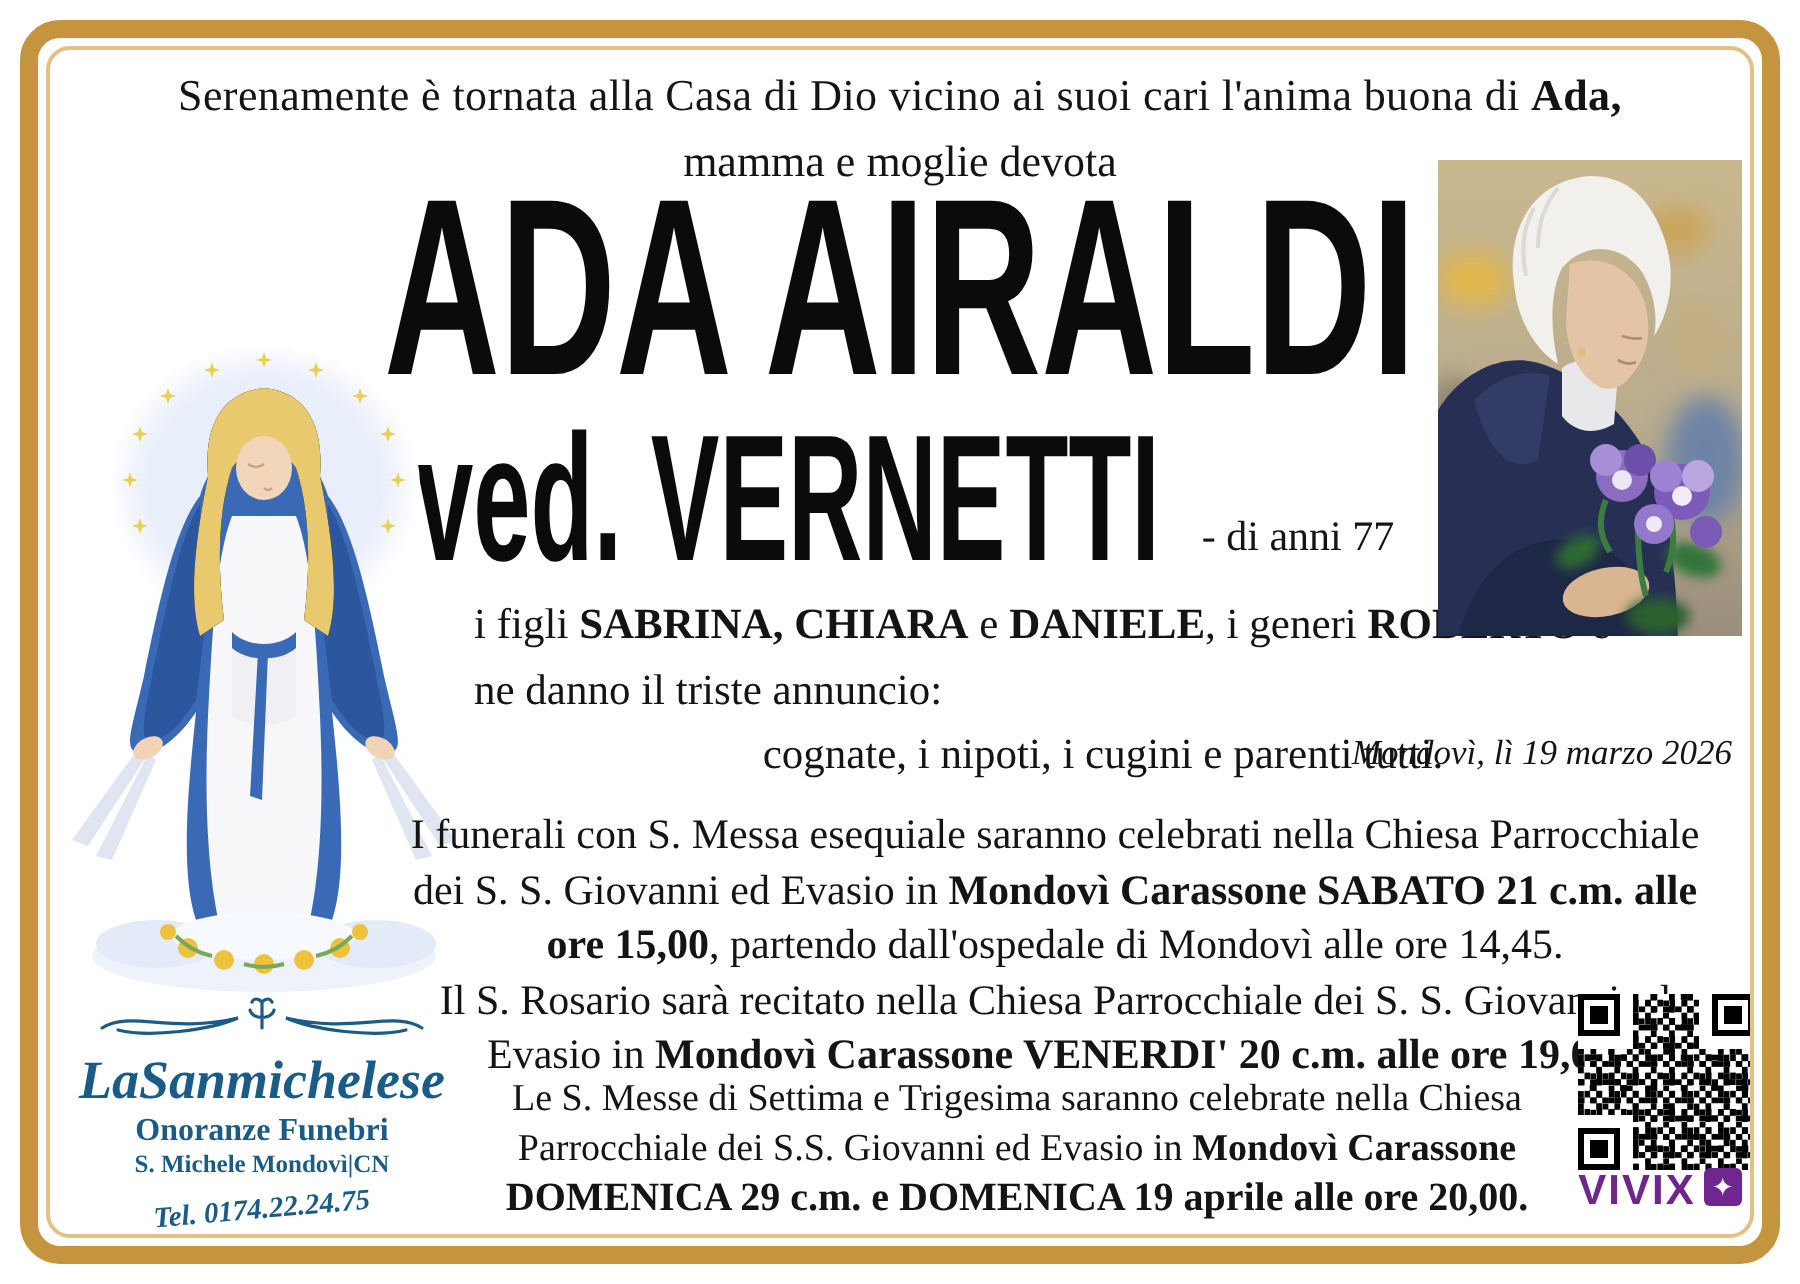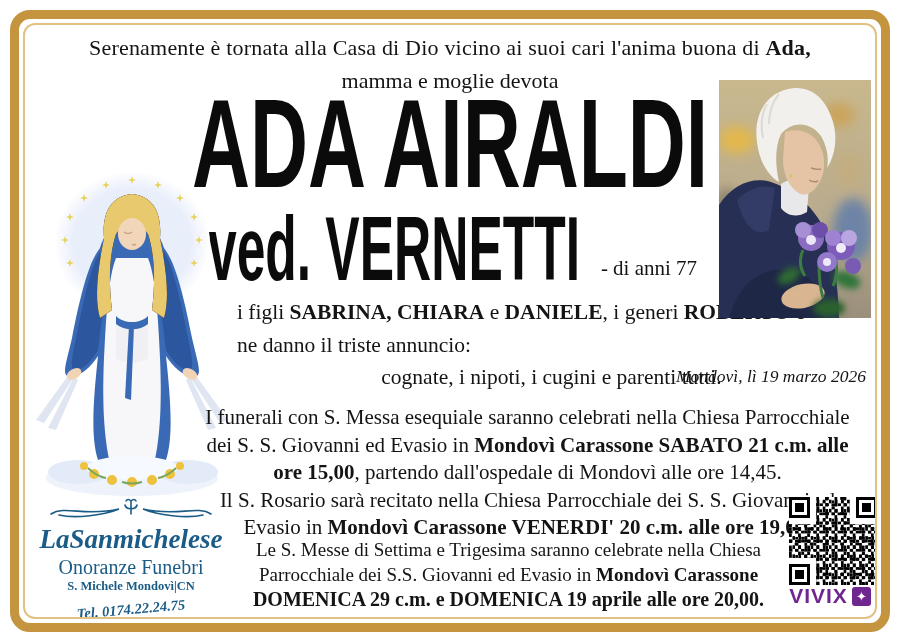--- a/index.html
+++ b/index.html
@@ -38,27 +38,27 @@
 
   
   .funeral { position:absolute; left:185px; right:30px; top:404px; text-align:center; font-size:21px; line-height:27.5px; z-index:2; }
   .messe   { position:absolute; left:205px; right:88px; top:537px; text-align:center; font-size:19px; line-height:25px; z-index:2; }
   .messe .big { font-size:20px; }
   .thanks { font-style:italic; font-size:15.5px; }
 
   
   .agency { position:absolute; left:32px; top:497px; width:198px; text-align:center; color:#1a5c87; z-index:3; }
   .agency .name { font-family:"Liberation Serif", serif; font-style:italic; font-weight:bold; font-size:27px; line-height:1.05; }
-  .agency .sub1 { font-weight:normal; font-size:20px; margin-top:3px; }
+  .agency .sub1 { font-weight:bold; font-size:16px; margin-top:3px; }
   .agency .sub2 { font-weight:bold; font-size:12.5px; }
   .agency .tel  { font-style:italic; font-weight:bold; font-size:14.5px; margin-top:7px; transform:rotate(-5deg); }
 
   
   .qr { position:absolute; left:789px; top:497px; width:88px; height:88px; z-index:3; }
-  .vivix { position:absolute; left:778px; top:584px; width:104px; display:flex; align-items:center; justify-content:center; gap:4px; z-index:3; }
+  .vivix { position:absolute; left:778px; top:584px; width:104px; display:flex; justify-content:center; gap:4px; z-index:3; }
   .vivix .word { font-family:"Liberation Sans", sans-serif; font-weight:bold; font-size:21px; letter-spacing:1px; color:#70268f; }
   .vivix .spark { width:19px; height:19px; background:#70268f; border-radius:3px; color:#fff; display:flex; align-items:center; justify-content:center; font-size:13px; line-height:1; }
 
   
   .portrait { position:absolute; left:719px; top:80px; width:152px; height:238px; z-index:1; }
   .madonna  { position:absolute; left:28px; top:168px; width:208px; height:330px; z-index:1; }
 </style>
 </head>
 <body>
 

